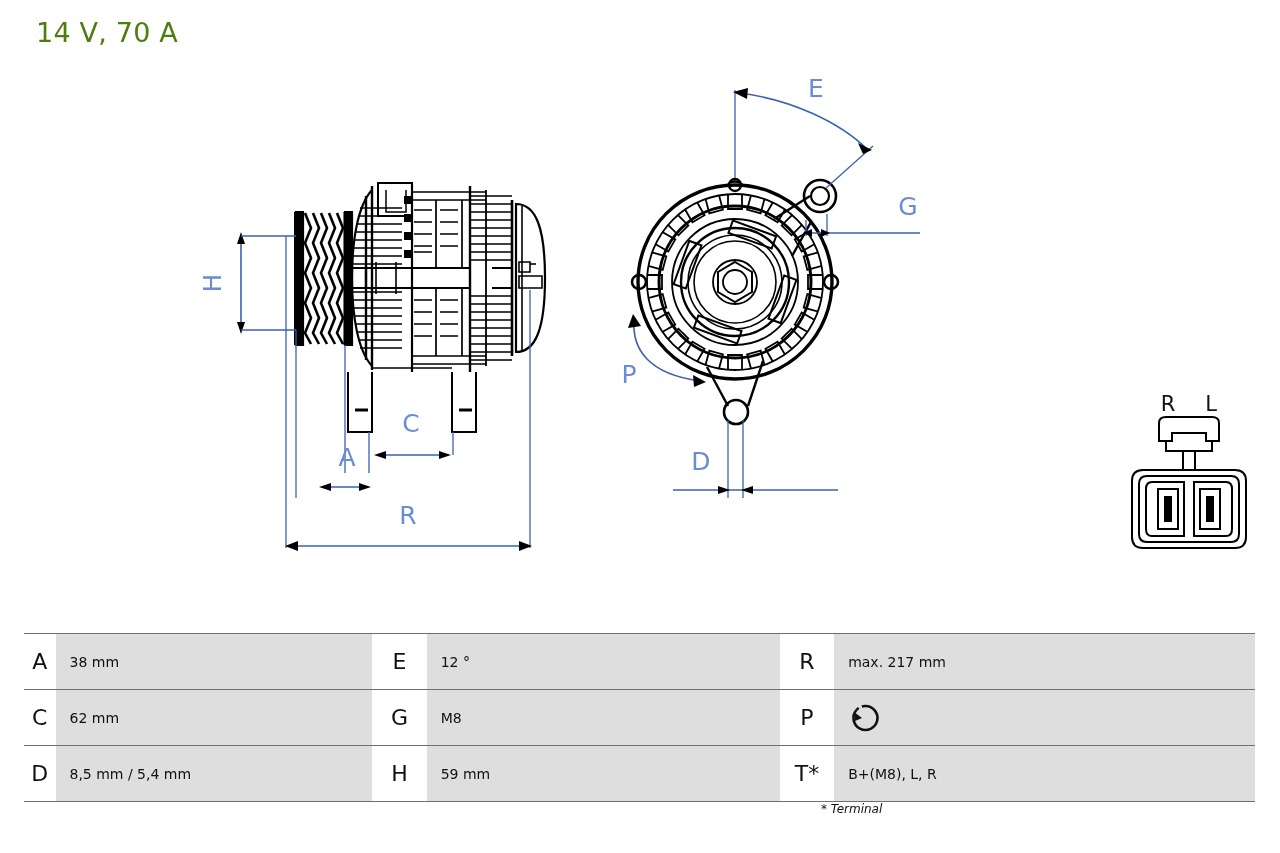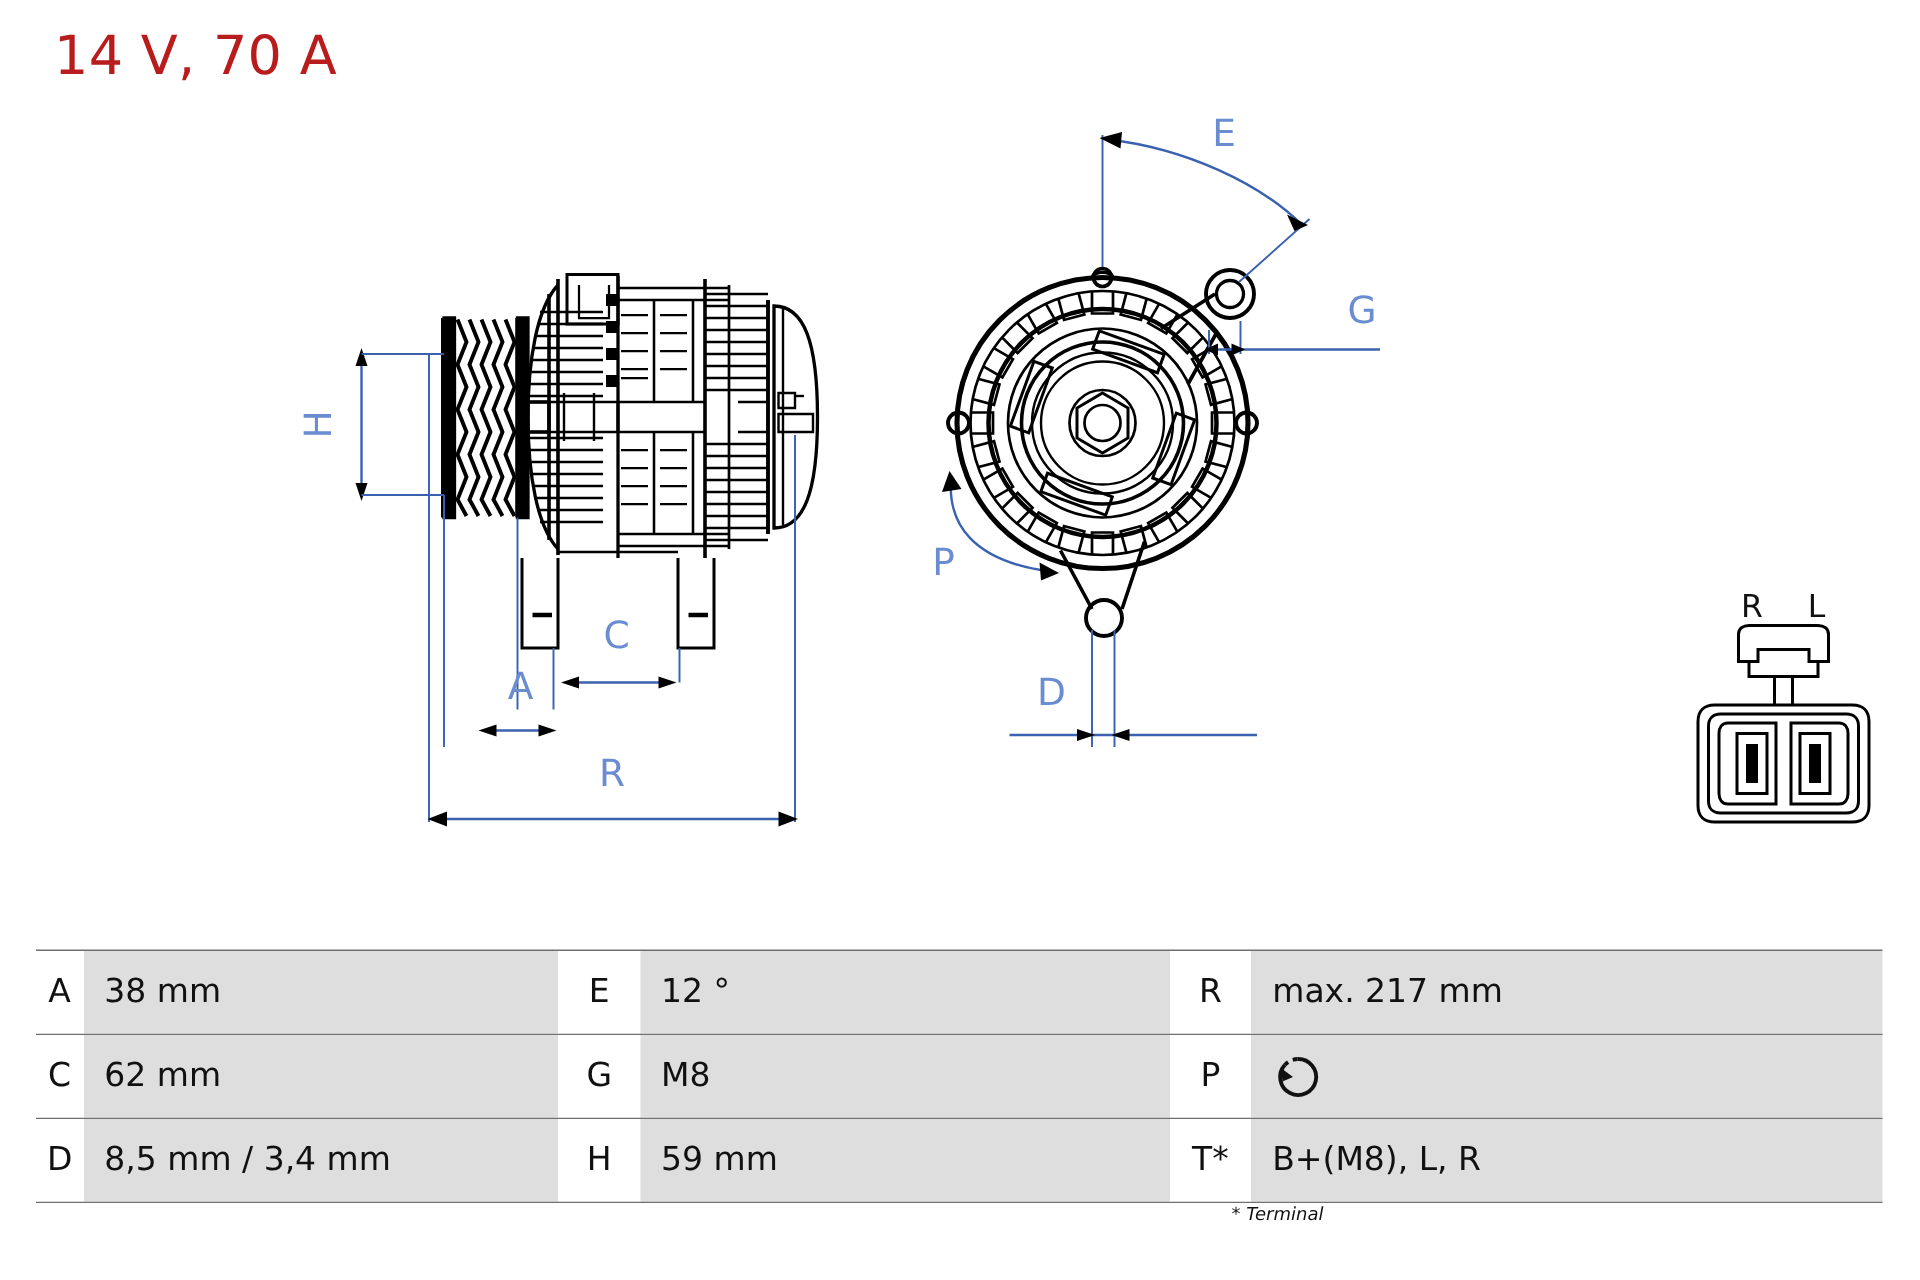--- a/index.html
+++ b/index.html
@@ -1,37 +1,37 @@
 <!DOCTYPE html>
 <html><head>
 <meta charset="utf-8">
 <style>
   html,body{margin:0;padding:0;background:#ffffff;}
   body{width:1280px;height:853px;position:relative;overflow:hidden;
        font-family:"DejaVu Sans","Liberation Sans",sans-serif;color:#111;}
   #page{position:absolute;left:0;top:0;width:1280px;height:853px;}
 
   
-  .title{position:absolute;left:36px;top:17px;font-size:36px;font-weight:400;
-         letter-spacing:.2px;color:#b91c1c;}
+  .title{position:absolute;left:36px;top:17px;font-size:27px;font-weight:400;
+         letter-spacing:.2px;color:#4d7c0f;}
 
   
   .canvas{position:absolute;left:0;top:0;width:1280px;height:585px;}
   .canvas svg{display:block;}
 
   
   .td-title{position:absolute;left:33px;top:590px;font-size:24px;font-weight:700;
             letter-spacing:-.2px;color:#111;}
 
   .table{position:absolute;left:24px;top:633px;width:1231px;}
   .trow{display:flex;height:55px;border-top:1.5px solid #6f6f6f;}
   .trow.last{border-bottom:1.5px solid #6f6f6f;}
   .cell{display:flex;align-items:center;height:100%;box-sizing:border-box;}
   .k{justify-content:center;background:#ffffff;font-size:22px;color:#111;}
-  .v{background:#dedede;font-size:22px;color:#111;padding-left:14px;}
+  .v{background:#dedede;font-size:14px;color:#111;padding-left:14px;}
   .k1{width:33px;}  .v1{width:331px;}
   .k2{width:57px;}  .v2{width:369px;}
   .k3{width:57px;}  .v3{width:440px;}
 
   .footnote{position:absolute;left:821px;top:802px;font-size:12px;color:#111;font-style:italic;}
 
   
   .dim{stroke:#3a62b0;stroke-width:1.6;fill:none;}
   .dimthin{stroke:#3a62b0;stroke-width:1.3;fill:none;}
   .dimtext{fill:#6a8cd0;font-family:"DejaVu Sans","Liberation Sans",sans-serif;
@@ -378,21 +378,21 @@
         <svg width="34" height="34" viewBox="0 0 34 34">
           <path d="M17 5 A12 12 0 1 1 8.5 9" fill="none" stroke="#111" stroke-width="2.6"></path>
           <path d="M17 5 A12 12 0 0 0 8.5 9" fill="none" stroke="#111" stroke-width="2.6" stroke-dasharray="3.2 3.4"></path>
           <path d="M6 11 L14 17 L7 20 Z" fill="#111"></path>
         </svg>
       </div>
     </div>
 
     <div class="trow last">
       <div class="cell k k1">D</div>
-      <div class="cell v v1">8,5 mm / 3,4 mm</div>
+      <div class="cell v v1">8,5 mm / 5,4 mm</div>
       <div class="cell k k2">H</div>
       <div class="cell v v2">59 mm</div>
       <div class="cell k k3">T*</div>
       <div class="cell v v3">B+(M8), L, R</div>
     </div>
 
   </div>
 
   <div class="footnote">* Terminal</div>
 

